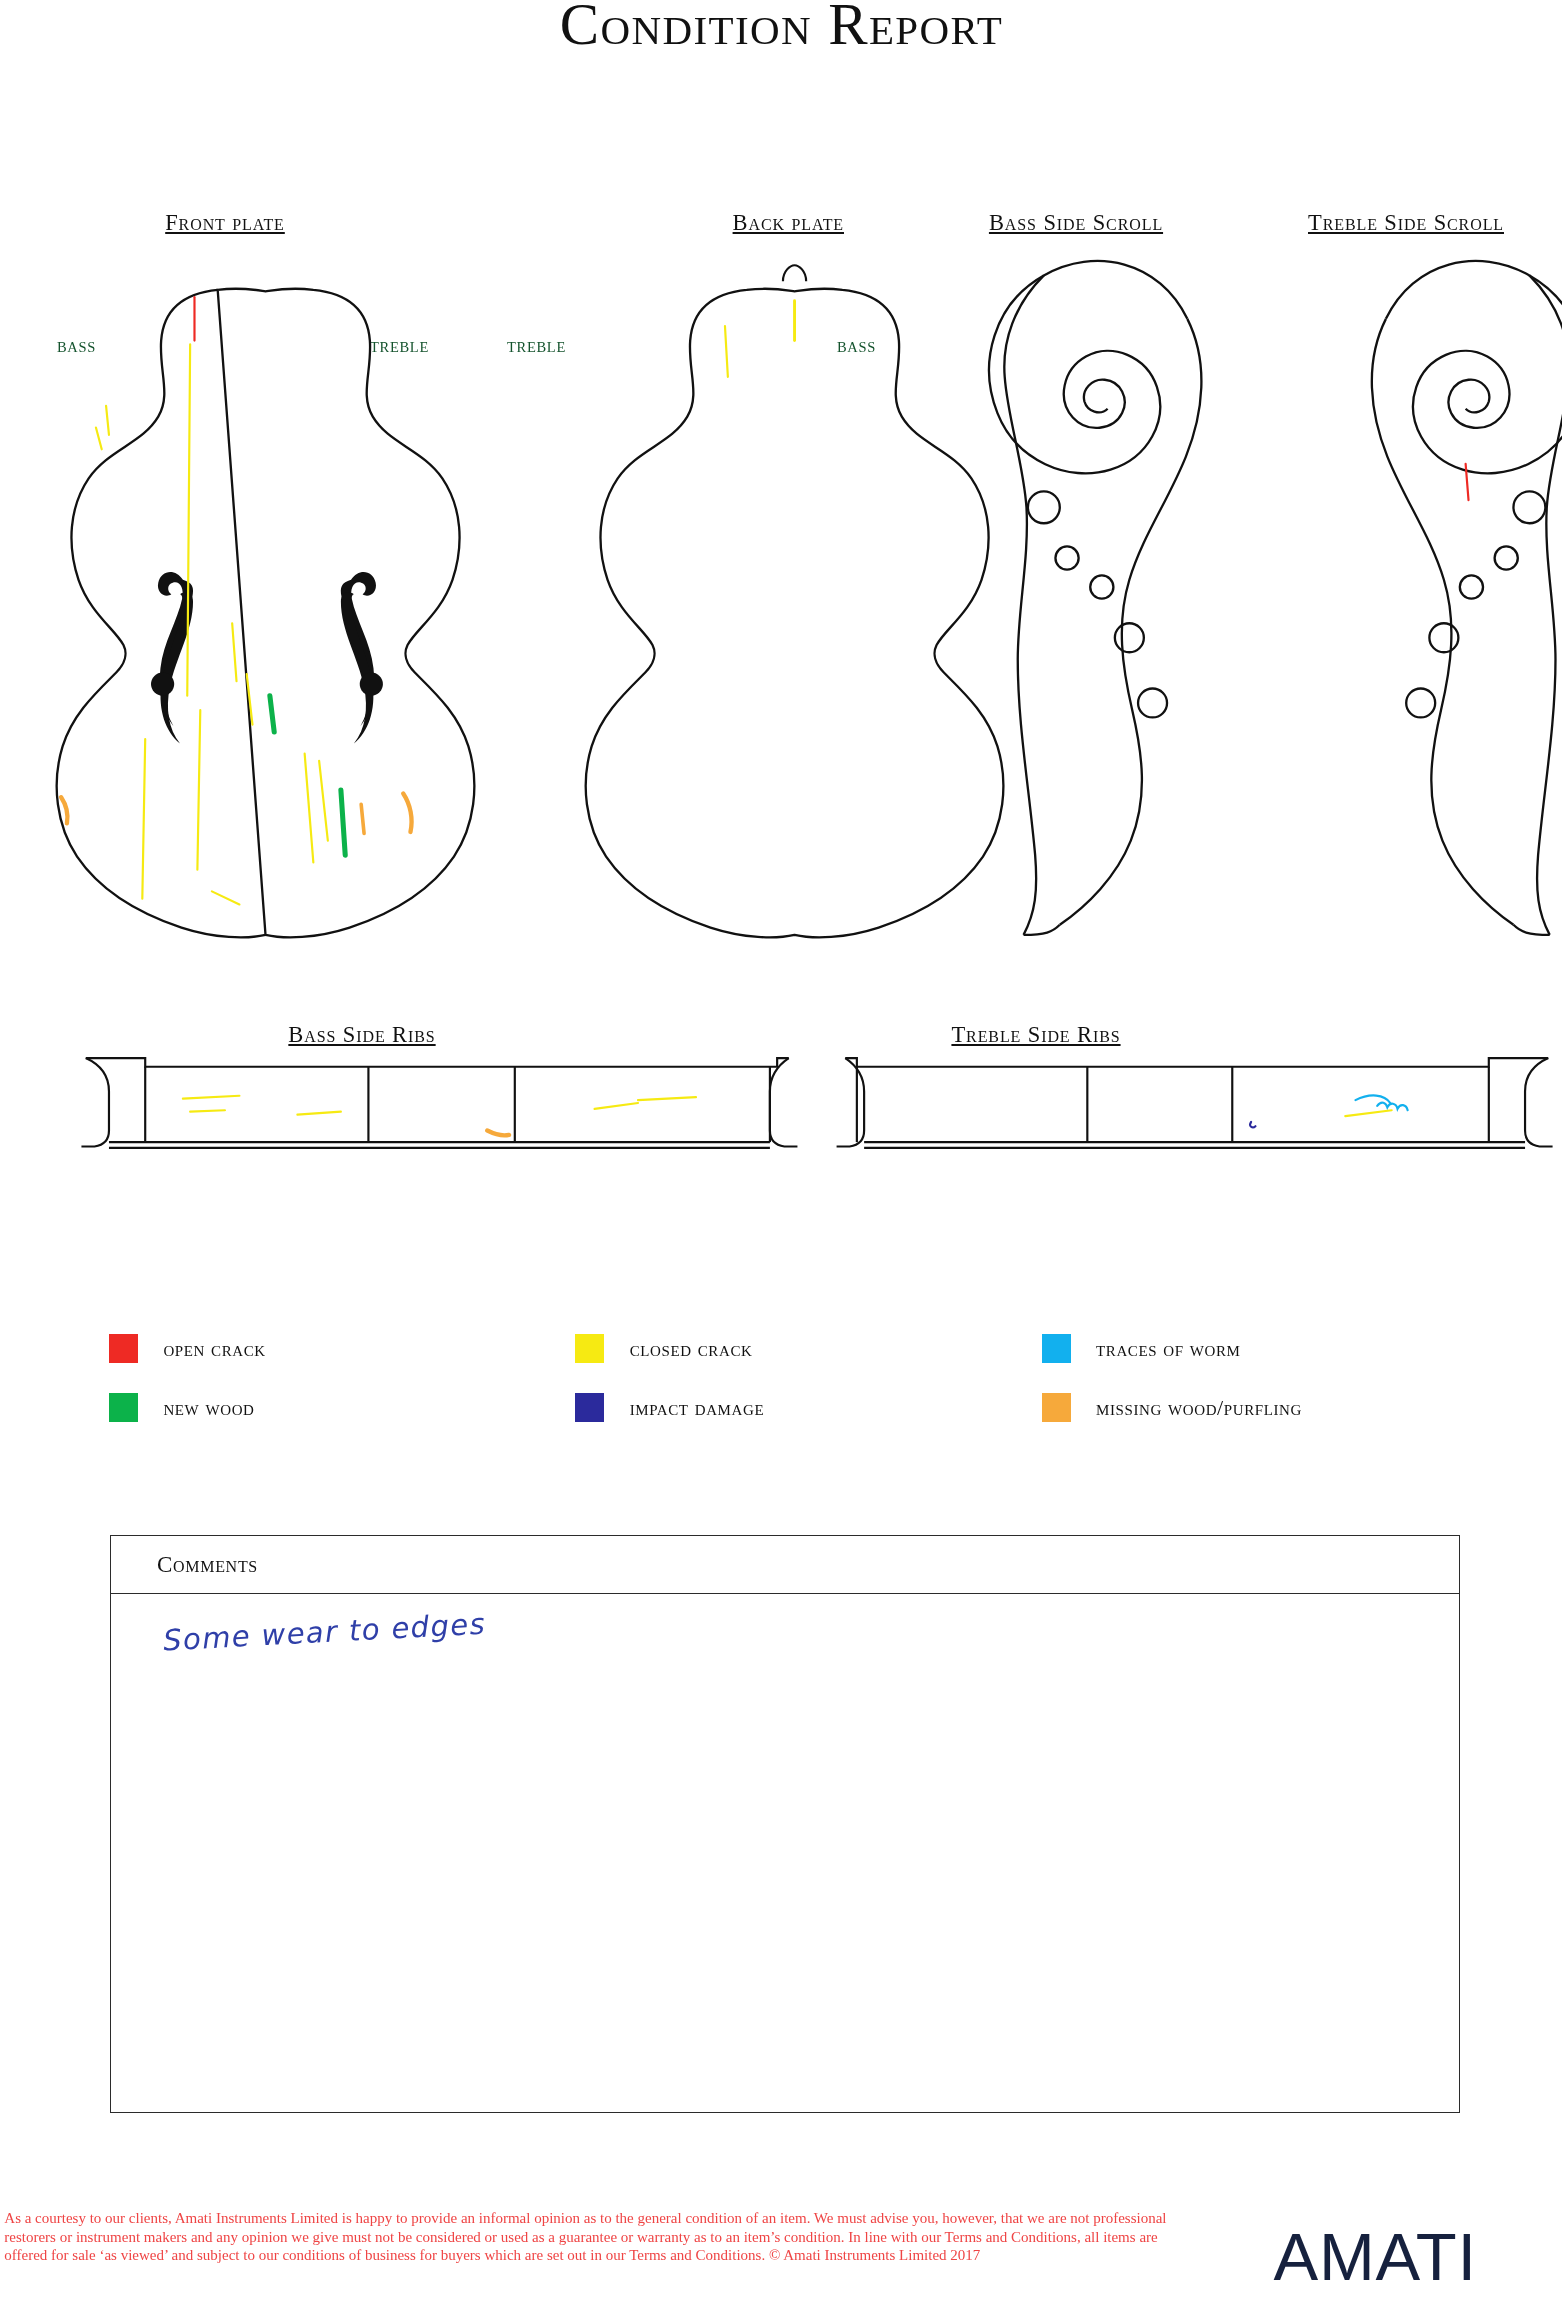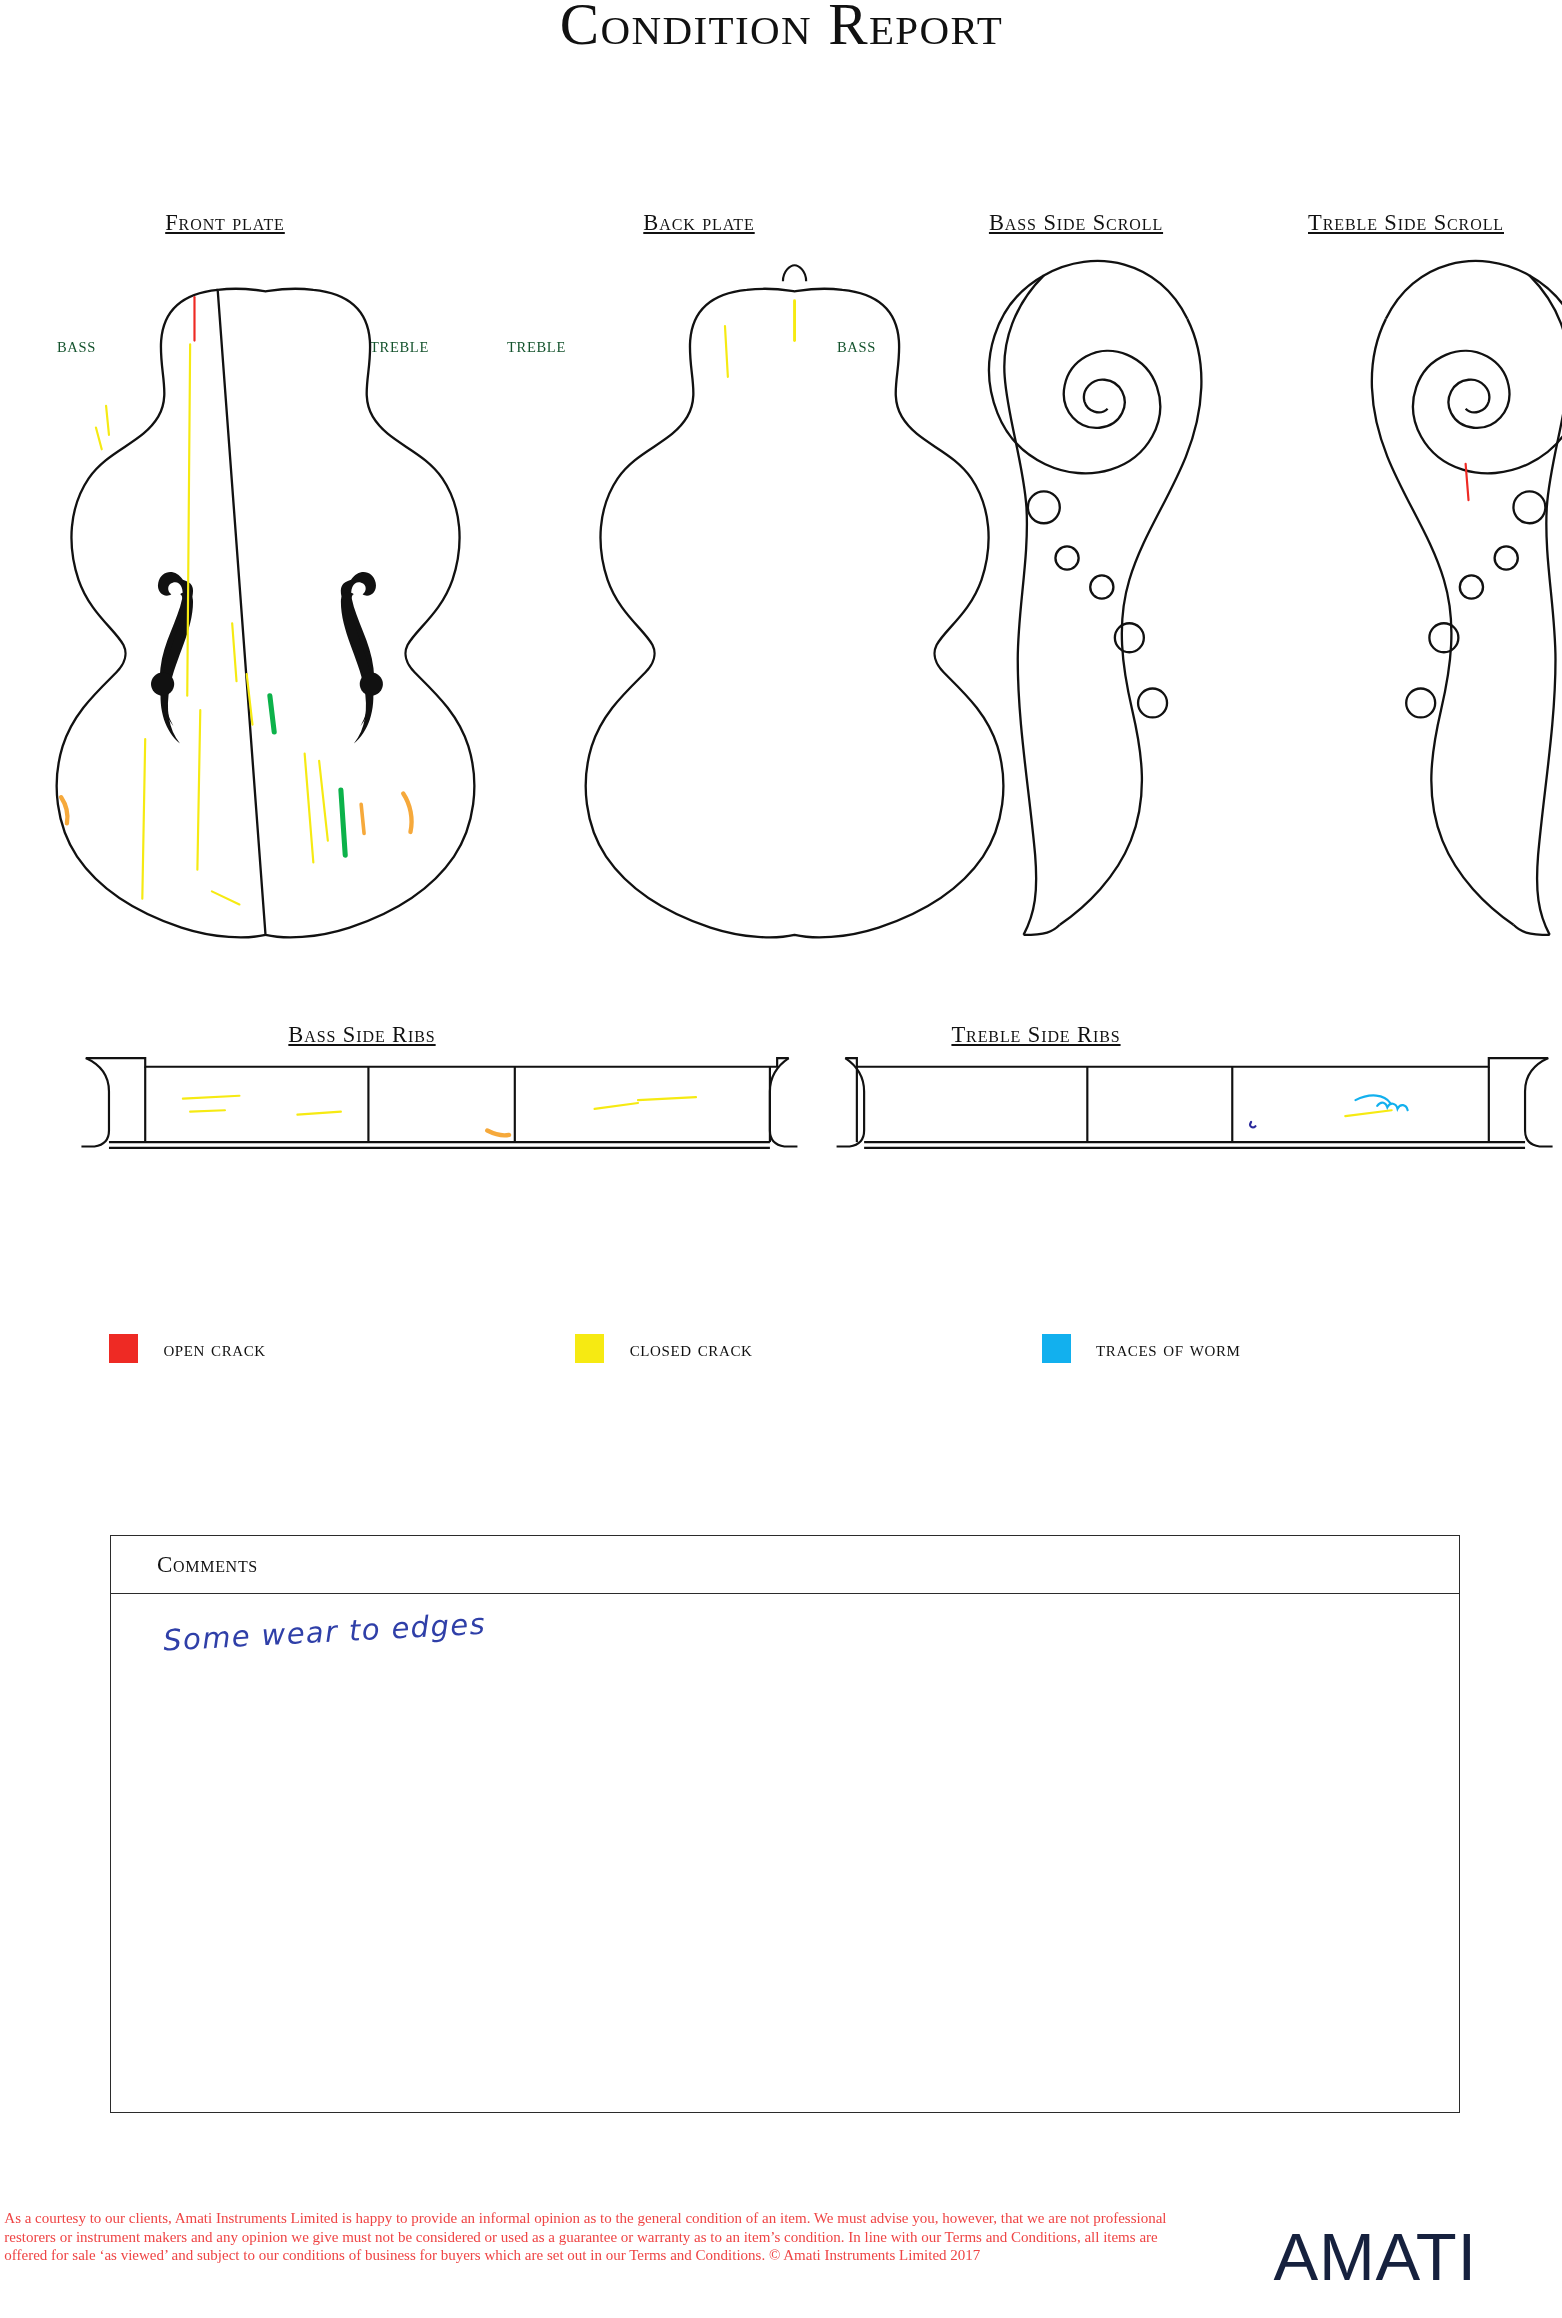--- a/index.html
+++ b/index.html
@@ -146,21 +146,21 @@
   }
 </style>
 </head>
 <body>
 
 <div class="page">
 
   <div class="title">Condition Report</div>
 
   <div class="cap" style="left:80px; top:210px; width:290px;">Front plate</div>
-  <div class="cap" style="left:554px; top:210px; width:290px;">Back plate</div>
+  <div class="cap" style="left:554px; top:210px; width:290px;text-align:right;">Back plate</div>
   <div class="cap" style="left:949px; top:210px; width:254px;">Bass Side Scroll</div>
   <div class="cap" style="left:1261px; top:210px; width:290px;">Treble Side Scroll</div>
   <div class="cap" style="left:181px; top:1022px; width:362px;">Bass Side Ribs</div>
   <div class="cap" style="left:855px; top:1022px; width:362px;">Treble Side Ribs</div>
 
   <div class="side-lab" style="left:57px; top:339px;">BASS</div>
   <div class="side-lab" style="left:370px; top:339px;">TREBLE</div>
   <div class="side-lab" style="left:507px; top:339px;">TREBLE</div>
   <div class="side-lab" style="left:837px; top:339px;">BASS</div>
 
@@ -373,20 +373,34 @@
       </div>
       <div class="legend-item">
         <span class="swatch" style="background:#f6ea12"></span>
         <span class="legend-label">closed crack</span>
       </div>
       <div class="legend-item">
         <span class="swatch" style="background:#12b0ee"></span>
         <span class="legend-label">traces of worm</span>
       </div>
     </div>
+    <div class="legend-row">
+      <div class="legend-item">
+        <span class="swatch" style="background:#0cb24a"></span>
+        <span class="legend-label">new wood</span>
+      </div>
+      <div class="legend-item">
+        <span class="swatch" style="background:#2b2a9c"></span>
+        <span class="legend-label">impact damage</span>
+      </div>
+      <div class="legend-item">
+        <span class="swatch" style="background:#f6a93b"></span>
+        <span class="legend-label">missing wood/purfling</span>
+      </div>
+    </div>
   </div>
 
   <div class="comments-box">
     <div class="comments-head">Comments</div>
   </div>
   <div class="comments-hand">Some wear to edges</div>
 
   <div class="footer-text">As a courtesy to our clients, Amati Instruments Limited is happy to provide an informal opinion as to the general condition of an item. We must advise you, however, that we are not professional restorers or instrument makers and any opinion we give must not be considered or used as a guarantee or warranty as to an item’s condition. In line with our Terms and Conditions, all items are offered for sale ‘as viewed’ and subject to our conditions of business for buyers which are set out in our Terms and Conditions. © Amati Instruments Limited 2017</div>
   <div class="brand"><span>AMATI</span></div>
 

